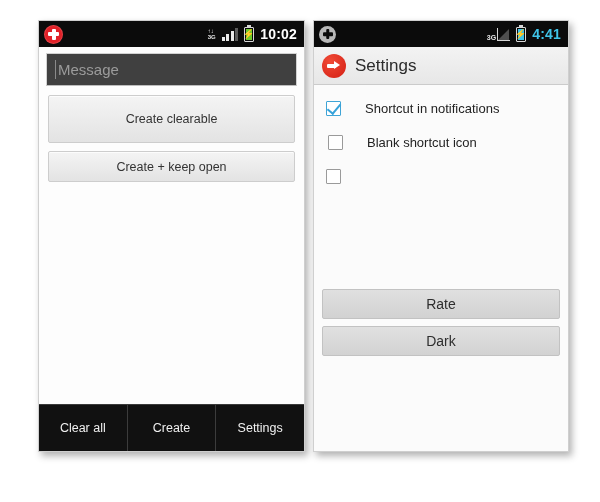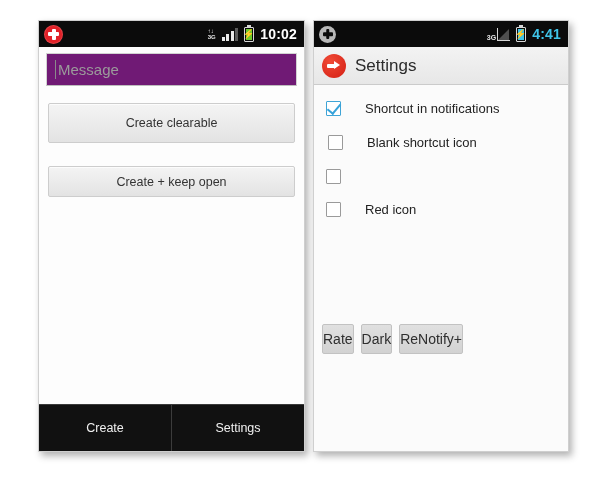--- a/index.html
+++ b/index.html
@@ -97,43 +97,43 @@
     position:absolute; left:50%; top:50%; transform:translate(-50%,-50%);
     color:#1d1d1d; font-size:9px; line-height:9px; font-weight:bold;
   }
 
   
   .body-light { background:#fdfdfd; flex:1 1 auto; display:flex; flex-direction:column; }
 
   .msg-field {
     margin: 6px 7px 0 7px;
     height: 33px;
-    background: #701a75;
+    background: #404040;
     border: 1px solid #d2d2d2;
     border-bottom-color:#bdbdbd;
     display:flex; align-items:center;
     padding-left: 8px;
     position: relative;
   }
   .msg-caret { width:1px; height:19px; background:#8a8a8a; margin-right:2px; }
   .msg-placeholder { color:#9b9b9b; font-size:15px; }
 
   .btn-row { display:flex; gap:9px; margin: 9px 9px 0 9px; }
   .gbtn {
     background: linear-gradient(#f4f4f4, #e3e3e3);
     border: 1px solid #cdcdcd;
     border-radius: 2px;
     color: #333333;
     font-size: 12.5px;
     display:flex; align-items:center; justify-content:center;
     text-align:center;
     box-shadow: 0 1px 0 rgba(255,255,255,0.7) inset;
   }
-  .gbtn.half { flex:1 1 0; height:40px;margin-top:8px; }
-  .gbtn.full { margin: 23px 9px 0 9px; height:31px; }
+  .gbtn.half { flex:1 1 0; height:48px; }
+  .gbtn.full { margin: 8px 9px 0 9px; height:31px; }
 
   .filler { flex:1 1 auto; background:#fdfdfd; }
 
   .bottombar {
     height: 47px;
     background: #111111;
     display: flex;
     flex: 0 0 auto;
     border-top: 1px solid #3a3a3a;
   }
@@ -185,21 +185,21 @@
   .cbox.checked { border-color:#3fa4d6; }
   .cbox.checked::after{
     content:""; position:absolute; left:3px; top:-1px;
     width:6px; height:11px;
     border-right:2.5px solid #35a2da; border-bottom:2.5px solid #35a2da;
     transform: rotate(40deg);
   }
 
   .gap { flex:1 1 auto; min-height:34px; }
 
-  .actions { padding: 0 8px 0 8px; display:flex; flex-direction:row; gap:7px; }
+  .actions { padding: 0 8px 0 8px; display:flex; flex-direction:column; gap:7px; }
   .abtn {
     height:30px;
     background: linear-gradient(#e0e0e0, #d2d2d2);
     border:1px solid #c2c2c2;
     border-radius:2px;
     display:flex; align-items:center; justify-content:center;
     font-size:14px; color:#2e2e2e;
   }
   .tail { flex:1 1 auto; min-height: 40px; }
 </style>
@@ -243,20 +243,21 @@
 
       <div class="btn-row">
         <div class="gbtn half">Create clearable</div>
       </div>
 
       <div class="gbtn full">Create + keep open</div>
 
       <div class="filler"></div>
 
       <div class="bottombar">
+        <div class="tab">Clear all</div>
         <div class="tab">Create</div>
         <div class="tab">Settings</div>
       </div>
 
     </div>
   </div>
 
   <div class="phone" id="phone-right">
 
     <div class="statusbar">
@@ -289,31 +290,26 @@
 
       <div class="cbrow indent">
         <span class="cbox"></span>
         <span class="lbl">Blank shortcut icon</span>
       </div>
 
       <div class="cbrow">
         <span class="cbox"></span>
       </div>
 
-      <div class="cbrow">
-        <span class="cbox"></span>
-        <span class="lbl">Red icon</span>
-      </div>
 
       <div class="gap"></div>
 
       <div class="actions">
         <div class="abtn">Rate</div>
         <div class="abtn">Dark</div>
-        <div class="abtn">ReNotify+</div>
       </div>
 
       <div class="tail"></div>
 
     </div>
   </div>
 
 </div>
 
 </body></html>

